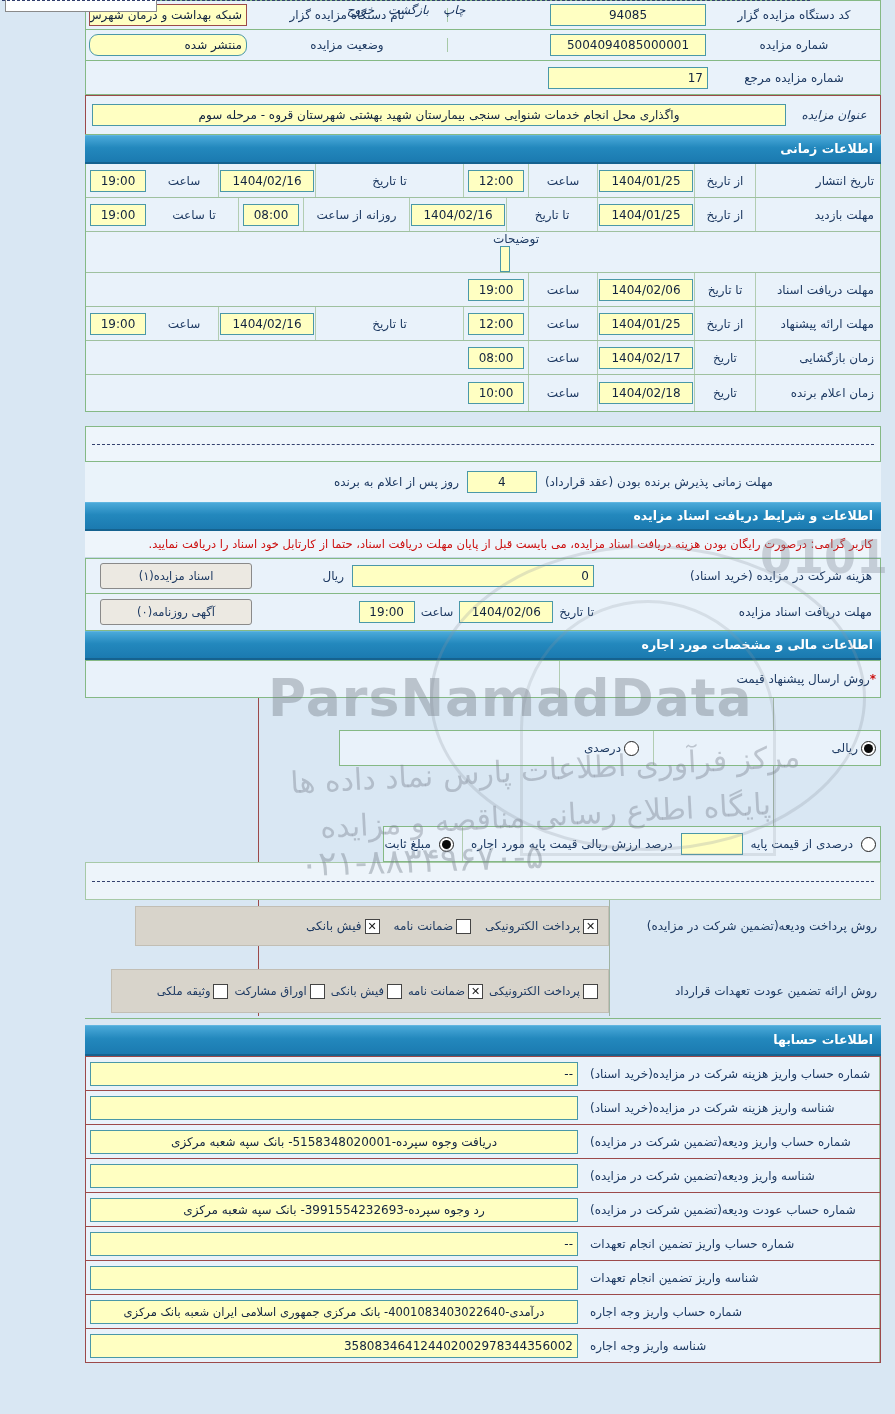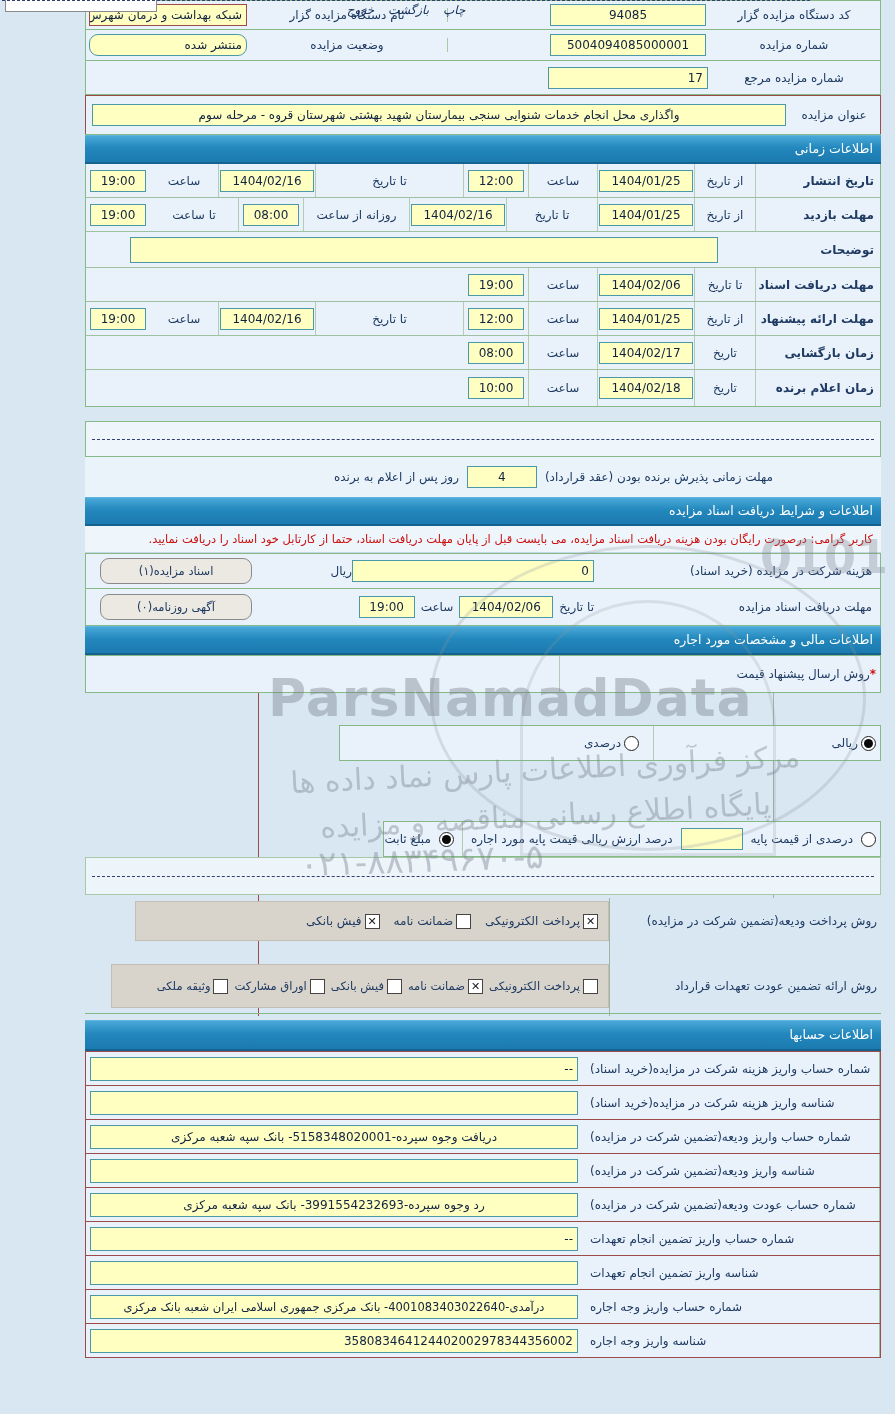--- a/index.html
+++ b/index.html
@@ -14,54 +14,54 @@
   .lb{color:#1f3b63;white-space:nowrap;}
   .yf{
     background:#ffffc2;border:1px solid #4a98a8;height:20px;line-height:20px;
     padding:0 4px;font-size:12px;color:#11233f;white-space:nowrap;overflow:hidden;
   }
   .center{text-align:center;}
   .right{text-align:right;}
   .df{width:84px;text-align:center;}
   .tf{width:46px;text-align:center;}
   .sect{
-    height:26px;line-height:26px;color:#fff;font-weight:normal;font-size:12.5px;
+    height:26px;line-height:26px;color:#fff;font-weight:bold;font-size:12.5px;
     padding-right:8px;
     background:linear-gradient(180deg,#4aa9d9 0%,#2388bd 45%,#1b7ab0 100%);
     border-top:1px solid #5fb5e0;border-bottom:2px solid #15628f;
     position:relative;z-index:1;
   }
   
   .ttable{border:1px solid #85b985;}
   .trow{display:flex;align-items:center;background:#e9f2fa;border-bottom:1px solid #85b985;}
   .trow:last-child{border-bottom:none;}
   .tl1{width:172px;text-align:center;}
   .tv1{width:160px;display:flex;justify-content:center;}
   .tmid{width:100px;}
   .tl2{width:200px;text-align:center;border-right:1px solid #a7c9a7;}
   .tv2{width:158px;display:flex;justify-content:center;}
   .maroon{border:1px solid #9c4a4a;}
   
   .timetable{border:1px solid #85b985;border-top:none;}
   .timetable .row{border-bottom:1px solid #9fc19f;min-height:33px;}
   .timetable .row:last-child{border-bottom:none;}
-  .t-lbl{width:118px;padding-right:6px;font-weight:bold;}
+  .t-lbl{width:118px;padding-right:6px;}
   .t-sub{text-align:center;border-right:1px solid #b2cdb2;align-self:stretch;display:flex;align-items:center;justify-content:center;}
   .t-cell{display:flex;align-items:center;justify-content:center;border-right:1px solid #b2cdb2;align-self:stretch;}
   .w60{width:60px;}.w64{width:64px;}.w68{width:68px;}.w88{width:88px;}
   .w90{width:90px;}.w96{width:96px;}.w110{width:110px;}
   .grow{flex:1;}
   
   .dashbox{height:34px;border:1px solid #85b985;background:#eef5fb;display:flex;align-items:center;position:relative;z-index:1;}
   .dashbox .dl{flex:1;border-top:1px dashed #33406e;margin:0 6px;}
   .acc-row{height:40px;display:flex;align-items:center;background:#eaf3fa;position:relative;z-index:1;}
   .warn{background:#eef5fb;border-bottom:1px solid #c6d8e6;padding:6px 8px;color:#cc1111;font-size:11.5px;position:relative;z-index:1;}
   .btn{
     width:150px;height:24px;display:flex;align-items:center;justify-content:center;
-    background:#ece9e2;border:1px solid #8a8a8a;border-radius:9px;color:#1f3b63;
+    background:#ece9e2;border:1px solid #8a8a8a;border-radius:3px;color:#1f3b63;
     font-size:11.5px;cursor:pointer;
   }
   .frow{display:flex;align-items:center;background:#e9f2fa;border:1px solid #85b985;position:relative;z-index:1;}
   .spacer{position:relative;background:transparent;z-index:0;}
   .radio{width:13px;height:13px;border:1.5px solid #222;border-radius:50%;background:#fff;display:inline-block;position:relative;flex:none;}
   .radio.on::after{content:"";position:absolute;inset:2px;background:#0a0a0a;border-radius:50%;}
   .chk{width:13px;height:13px;border:1px solid #444;background:#fff;display:inline-flex;align-items:center;justify-content:center;font-size:11px;font-weight:bold;color:#1a1a1a;line-height:1;flex:none;}
   .graypanel{background:#d8d4cb;border:1px solid #c2beb4;display:flex;align-items:center;gap:14px;padding:0 10px;position:relative;z-index:1;}
   .opt{display:flex;align-items:center;gap:3px;white-space:nowrap;}
   
@@ -119,21 +119,21 @@
         </div>
     </div>
     <div class="trow" style="height:33px;">
       <div class="lb tl1">شماره مزایده مرجع</div>
       <div class="tv1">
           <div class="yf right" style="width:146px;padding-left:27px;">17</div>
         </div>
       <div class="grow"></div>
     </div>
     <div class="trow maroon" style="height:38px;margin:0 -1px;">
-      <div class="lb" style="width:92px;text-align:center;">عنوان مزایده</div>
+      <div class="lb" style="width:92px;text-align:center;font-style:italic;">عنوان مزایده</div>
       <div style="flex:1;margin:0 2px 0 6px;">
           <div class="yf center">واگذاری محل انجام خدمات شنوایی سنجی بیمارستان شهید بهشتی شهرستان قروه - مرحله سوم</div>
         </div>
     </div>
   </div>
 
   <div class="sect">اطلاعات زمانی</div>
   <div class="timetable">
     <div class="row">
       <div class="lb t-lbl">تاریخ انتشار</div>
@@ -166,21 +166,21 @@
         </div>
       <div class="lb t-sub w110 grow">روزانه از ساعت</div>
       <div class="t-cell w64">
           <div class="yf tf">08:00</div>
         </div>
       <div class="lb t-sub w88">تا ساعت</div>
       <div class="t-cell w64" style="border-right:none;">
           <div class="yf tf">19:00</div>
         </div>
     </div>
-    <div class="row" style="min-height:35px;">
+    <div class="row" style="min-height:35px;flex-direction:column;">
       <div class="lb t-lbl">توضیحات</div>
       <div style="width:38px;"></div>
       <div style="flex:1;margin-left:44px;">
           <div class="yf" style="height:24px;"></div>
         </div>
     </div>
     <div class="row">
       <div class="lb t-lbl">مهلت دریافت اسناد</div>
       <div class="lb t-sub w60">تا تاریخ</div>
       <div class="t-cell w96">
@@ -248,21 +248,21 @@
     <div class="yf center" style="width:60px;margin:0 8px;">4</div>
     <div class="lb">روز پس از اعلام به برنده</div>
   </div>
 
   <div class="sect">اطلاعات و شرایط دریافت اسناد مزایده</div>
   <div class="warn">کاربر گرامی: درصورت رایگان بودن هزینه دریافت اسناد مزایده، می بایست قبل از پایان مهلت دریافت اسناد، حتما از کارتابل خود اسناد را دریافت نمایید.</div>
 
   <div class="row" style="height:34px;border:1px solid #85b985;border-bottom:none;">
     <div class="lb" style="width:278px;padding-right:8px;">هزینه شرکت در مزایده (خرید اسناد)</div>
     <div class="yf right" style="width:232px;">0</div>
-    <div class="lb" style="margin-right:0;">ریال</div>
+    <div class="lb" style="margin-right:8px;">ریال</div>
     <div class="grow"></div>
     <div class="btn" style="margin-left:14px;">اسناد مزایده(۱)</div>
   </div>
   <div class="row" style="height:36px;border:1px solid #85b985;">
     <div class="lb" style="width:278px;padding-right:8px;">مهلت دریافت اسناد مزایده</div>
     <div class="lb">تا تاریخ</div>
     <div class="yf df" style="margin:0 6px;">1404/02/06</div>
     <div class="lb">ساعت</div>
     <div class="yf tf" style="margin:0 6px;">19:00</div>
     <div class="grow"></div>

